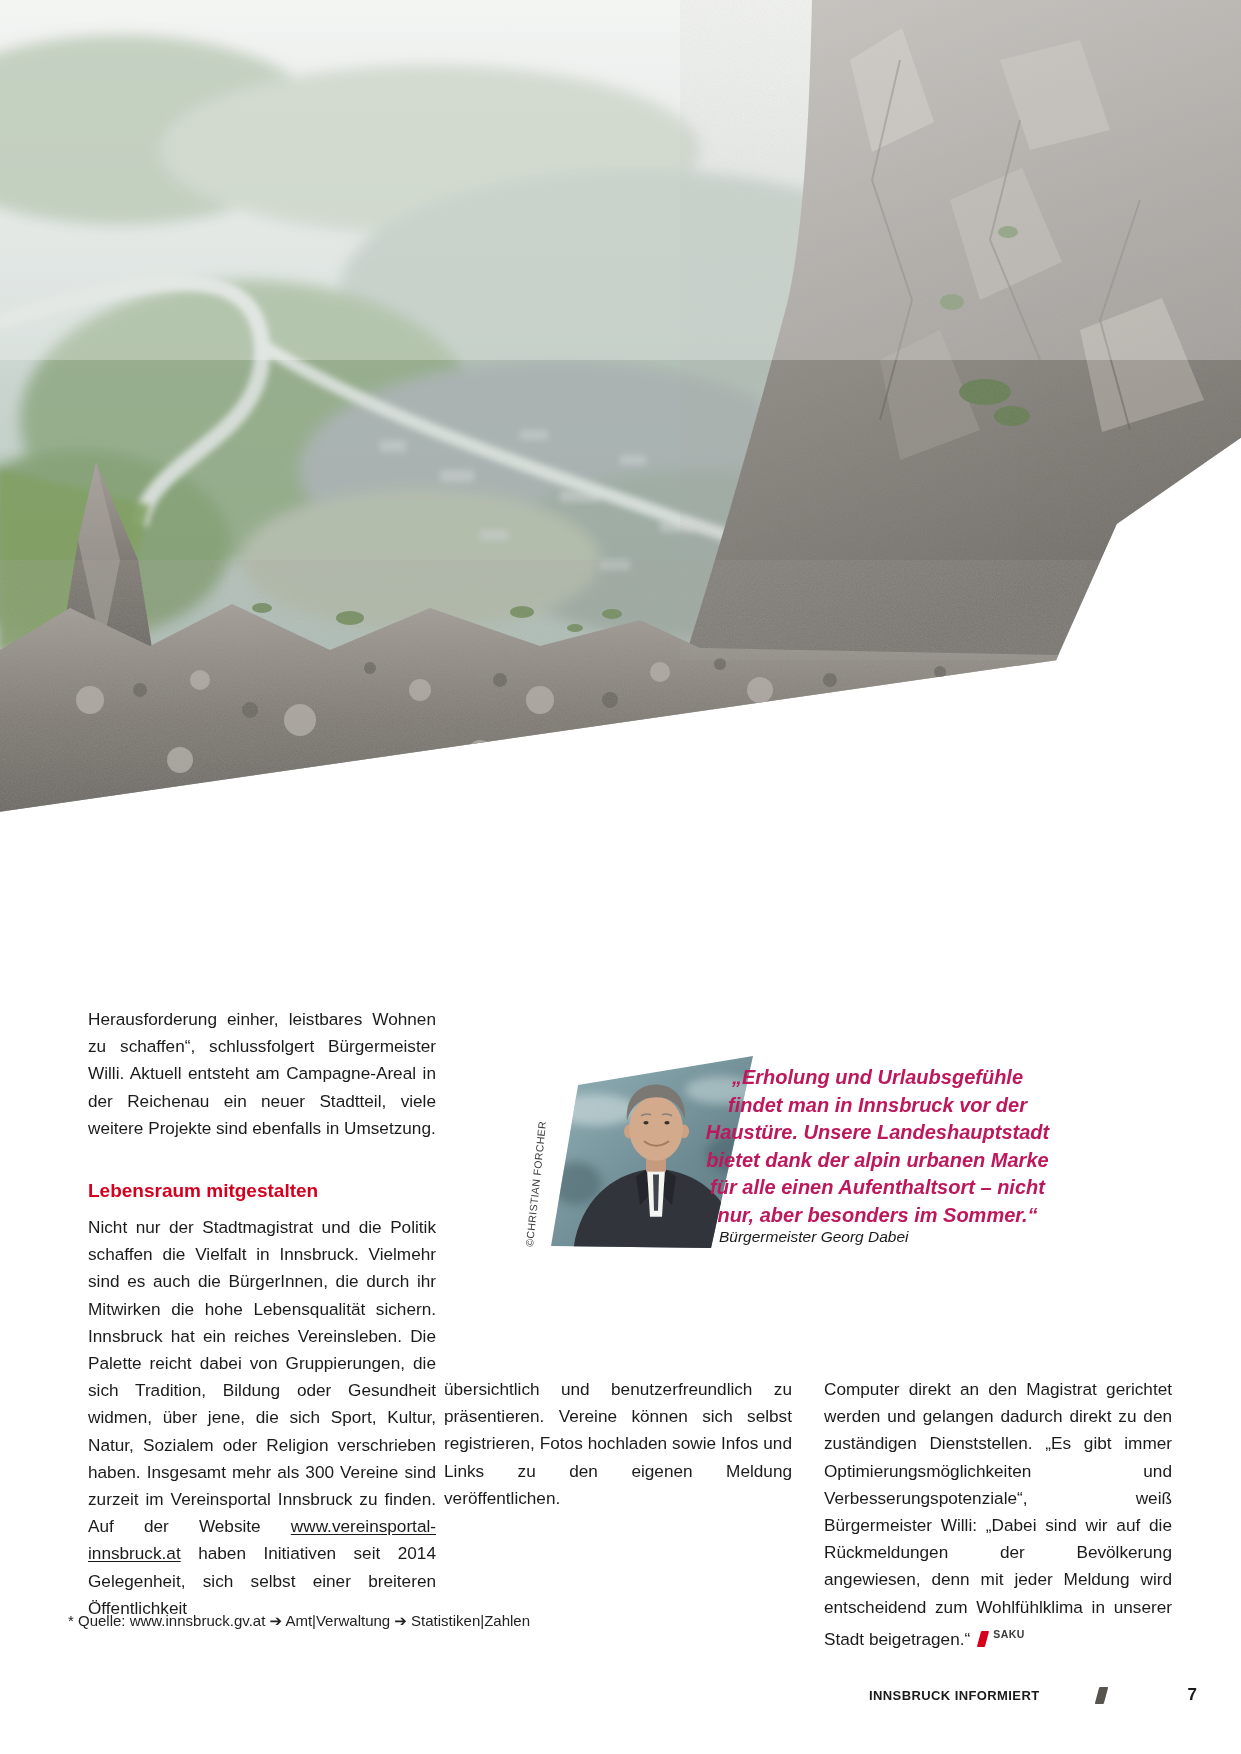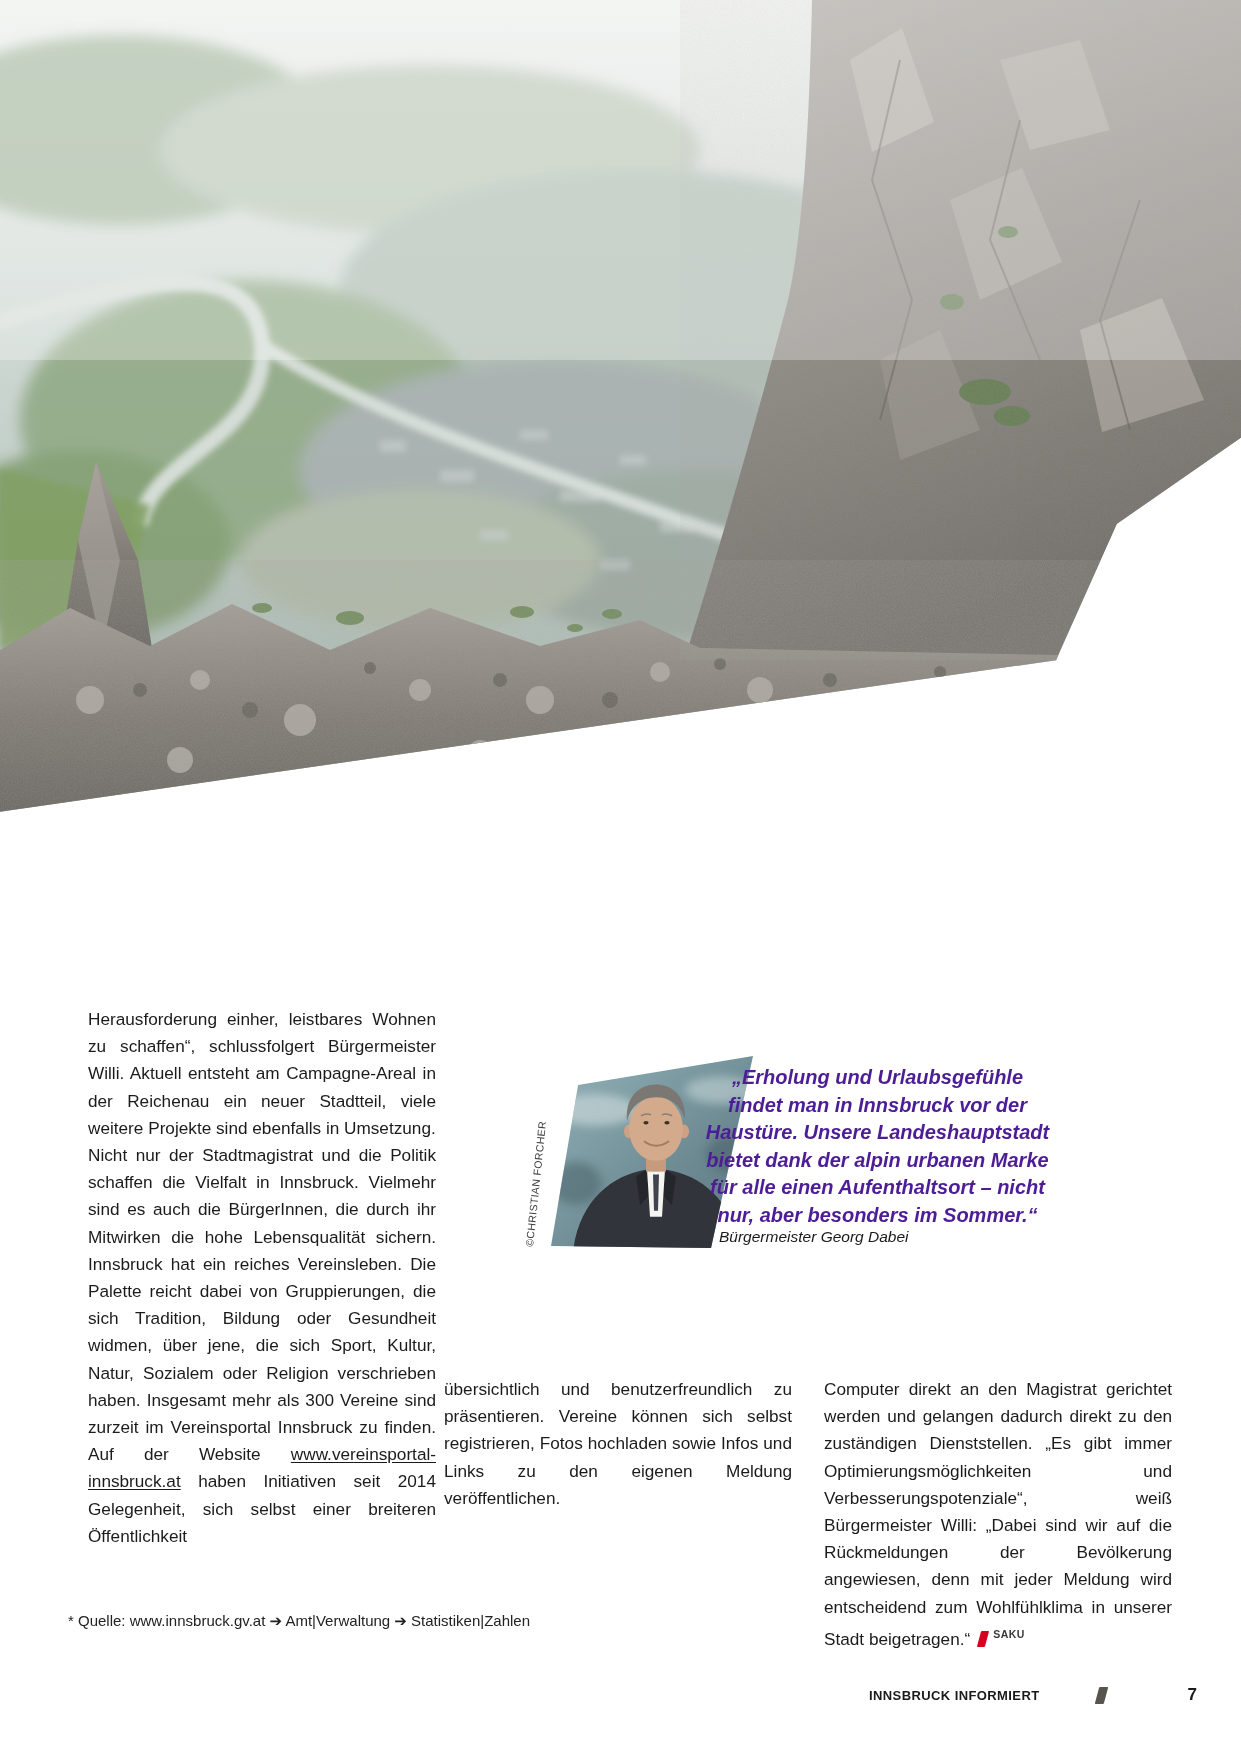--- a/index.html
+++ b/index.html
@@ -12,21 +12,21 @@
   .hero svg{display:block;width:100%;height:100%;}
 
   
   .portrait{position:absolute;left:551px;top:1056px;width:210px;height:196px;
             clip-path:polygon(12.9% 14.8%,96.2% 0,76.2% 98%,0 96.9%);}
   .portrait svg{display:block;width:100%;height:100%;}
   .credit{position:absolute;left:523px;top:1246px;transform:rotate(-84deg);transform-origin:0 0;
           font-size:10.5px;letter-spacing:.4px;color:#3f3f3f;white-space:nowrap;}
   .quote{position:absolute;left:695px;top:1064px;width:365px;text-align:center;
          font-size:20px;line-height:27.6px;font-weight:bold;font-style:italic;
-         color:#4c1d95;white-space:pre-line;}
+         color:#be185d;white-space:pre-line;}
   .caption{position:absolute;left:719px;top:1228px;font-style:italic;font-size:15.5px;color:#1a1a1a;}
 
   
   .col{position:absolute;width:348px;font-size:17.2px;line-height:27.2px;text-align:justify;}
   .col p{margin:0;}
   .col1{left:68px;top:1006px;margin-left:20px;}
   .col2{left:444px;top:1376px;}
   .col3{left:824px;top:1376px;}
   .col h2{margin:36px 0 10px 0;font-size:19px;line-height:26px;color:#d6001e;
           font-weight:bold;text-align:left;}
@@ -218,20 +218,21 @@
   <div class="quote">„Erholung und Urlaubsgefühle
 findet man in Innsbruck vor der
 Haustüre. Unsere Landeshauptstadt
 bietet dank der alpin urbanen Marke
 für alle einen Aufenthaltsort – nicht
 nur, aber besonders im Sommer.“</div>
   <div class="caption">Bürgermeister Georg Dabei</div>
 
   <div class="col col1">
     <p><span>Herausforderung einher, leistbares Wohnen zu schaffen“, schlussfolgert Bürgermeister Willi. Aktuell entsteht am Campagne-Areal in der Reichenau ein neuer Stadtteil, viele weitere Projekte sind ebenfalls in Umsetzung.</span></p>
+    <h2>Lebensraum mitgestalten</h2>
     <p><span>Nicht nur der Stadtmagistrat und die Politik schaffen die Vielfalt in Innsbruck. Vielmehr sind es auch die BürgerInnen, die durch ihr Mitwirken die hohe Lebensqualität sichern. Innsbruck hat ein reiches Vereinsleben. Die Palette reicht dabei von Gruppierungen, die sich Tradition, Bildung oder Gesundheit widmen, über jene, die sich Sport, Kultur, Natur, Sozialem oder Religion verschrieben haben. Insgesamt mehr als 300 Vereine sind zurzeit im Vereinsportal Innsbruck zu finden. Auf der Website </span><span class="link">www.vereinsportal-innsbruck.at</span><span> haben Initiativen seit 2014 Gelegenheit, sich selbst einer breiteren Öffentlichkeit</span></p>
   </div>
 
   <div class="col col2">
     <p><span>übersichtlich und benutzerfreundlich zu präsentieren. Vereine können sich selbst registrieren, Fotos hochladen sowie Infos und Links zu den eigenen Meldung veröffentlichen.</span></p>
   </div>
 
   <div class="col col3">
     <p><span>Computer direkt an den Magistrat gerichtet werden und gelangen dadurch direkt zu den zuständigen Dienststellen. „Es gibt immer Optimierungsmöglichkeiten und Verbesserungspotenziale“, weiß Bürgermeister Willi: „Dabei sind wir auf die Rückmeldungen der Bevölkerung angewiesen, denn mit jeder Meldung wird entscheidend zum Wohlfühlklima in unserer Stadt beigetragen.“</span><span class="slash red"></span><span class="author-mark">SAKU</span></p>
   </div>

